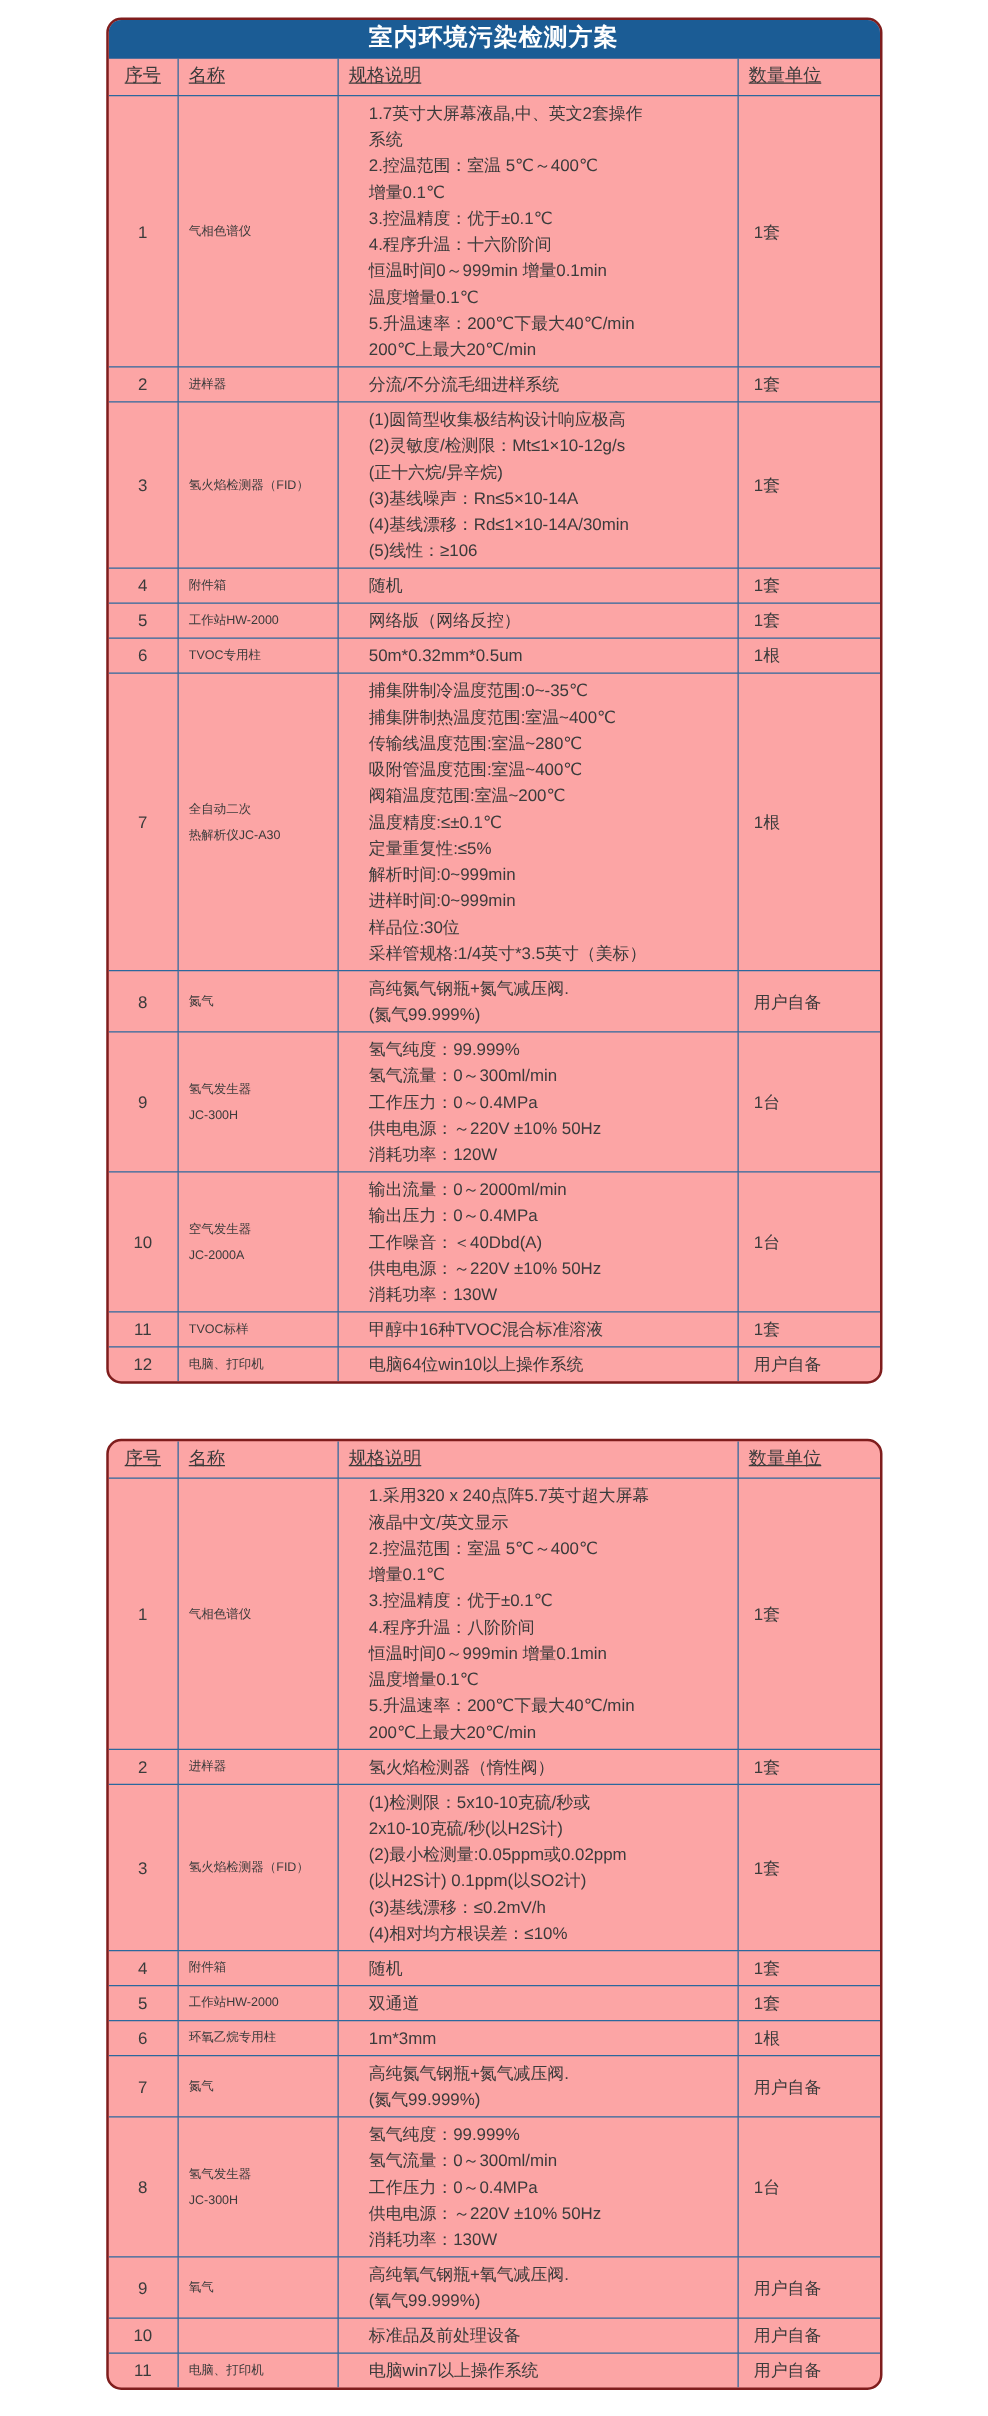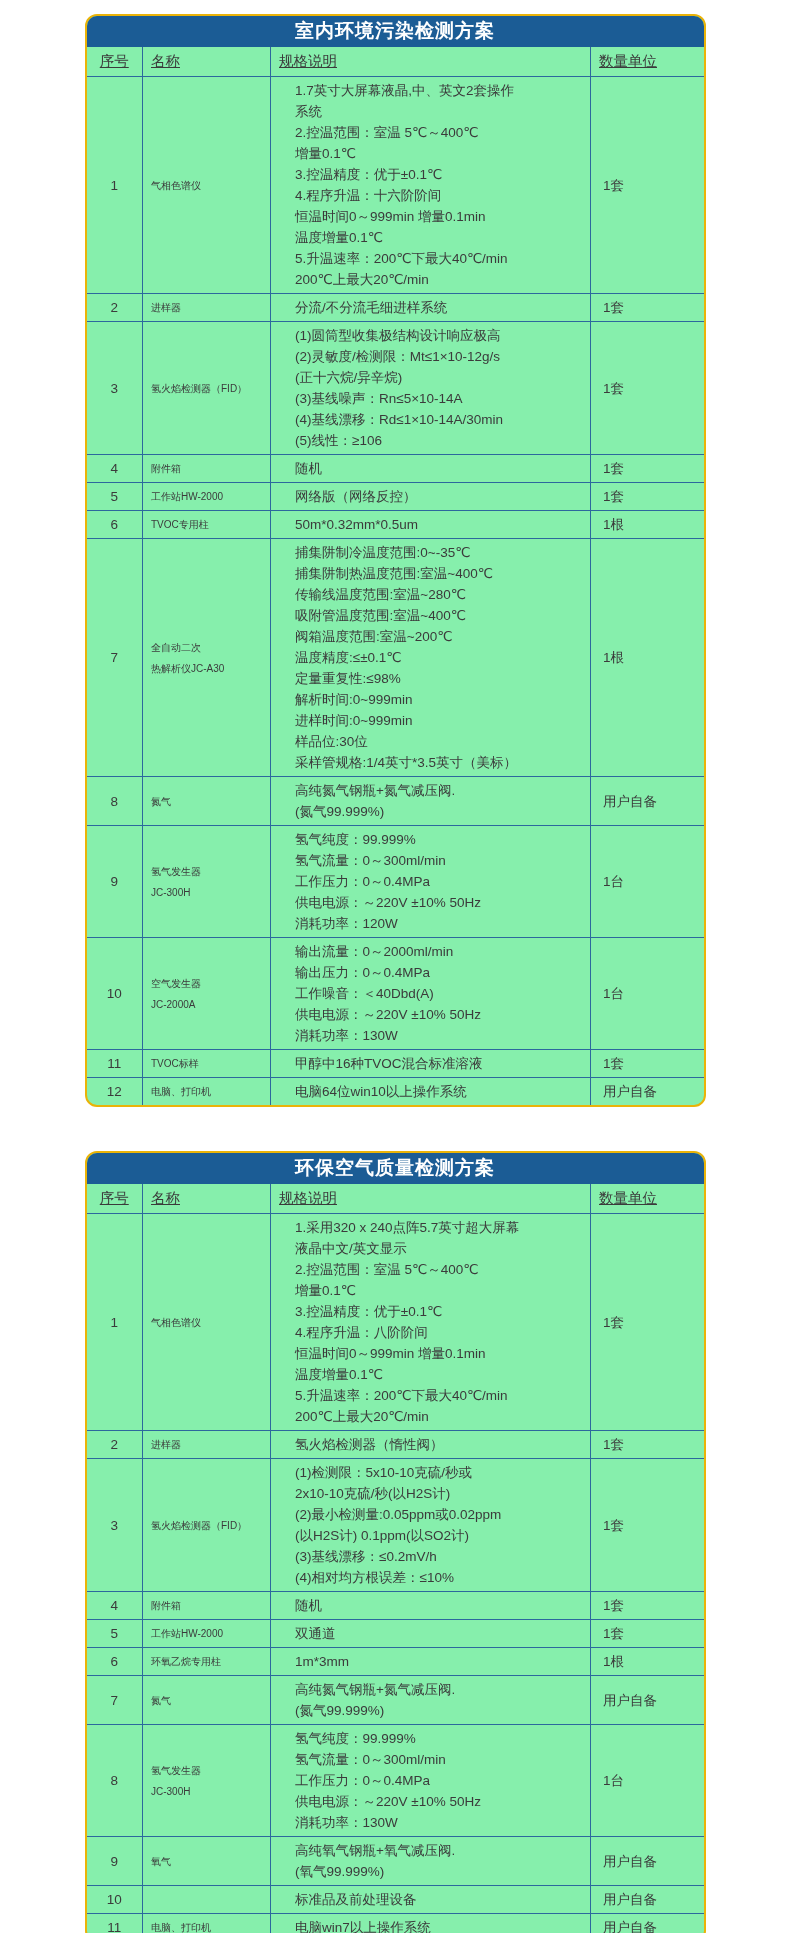--- a/index.html
+++ b/index.html
@@ -12,24 +12,24 @@
     min-height: 1933px;
     font-family: "Liberation Sans", "DejaVu Sans", sans-serif;
     color: #3b3b3b;
   }
   .page {
     padding: 14px 0 20px 0;
   }
   .scheme-table {
     width: 617px;
     margin: 0 auto;
-    border: 2px solid #eab308;
+    border: 2px solid #7f1d1d;
     border-radius: 12px;
     overflow: hidden;
-    background: #86efac;
+    background: #fca5a5;
   }
   .scheme-table.second {
     margin-top: 44px;
   }
   .title-bar {
     background: #1b5c95;
     color: #ffffff;
     font-size: 19px;
     font-weight: bold;
     text-align: center;
@@ -168,21 +168,21 @@
           <tr>
             <td class="c-no">7</td>
             <td class="c-name">全自动二次
 热解析仪JC-A30</td>
             <td class="c-spec">捕集阱制冷温度范围:0~-35℃
 捕集阱制热温度范围:室温~400℃
 传输线温度范围:室温~280℃
 吸附管温度范围:室温~400℃
 阀箱温度范围:室温~200℃
 温度精度:≤±0.1℃
-定量重复性:≤98%
+定量重复性:≤5%
 解析时间:0~999min
 进样时间:0~999min
 样品位:30位
 采样管规格:1/4英寸*3.5英寸（美标）</td>
             <td class="c-qty">1根</td>
           </tr>
           <tr>
             <td class="c-no">8</td>
             <td class="c-name">氮气</td>
             <td class="c-spec">高纯氮气钢瓶+氮气减压阀.
@@ -221,21 +221,20 @@
             <td class="c-no">12</td>
             <td class="c-name">电脑、打印机</td>
             <td class="c-spec">电脑64位win10以上操作系统</td>
             <td class="c-qty">用户自备</td>
           </tr>
         </tbody>
     </table>
   </section>
 
   <section class="scheme-table second">
-    <div class="title-bar">环保空气质量检测方案</div>
     <table class="spec">
       <colgroup>
         <col class="col-no">
           <col class="col-name">
           <col class="col-spec">
           <col class="col-qty">
       </colgroup>
       <thead>
         <tr>
           <th class="c-no">序号</th>

